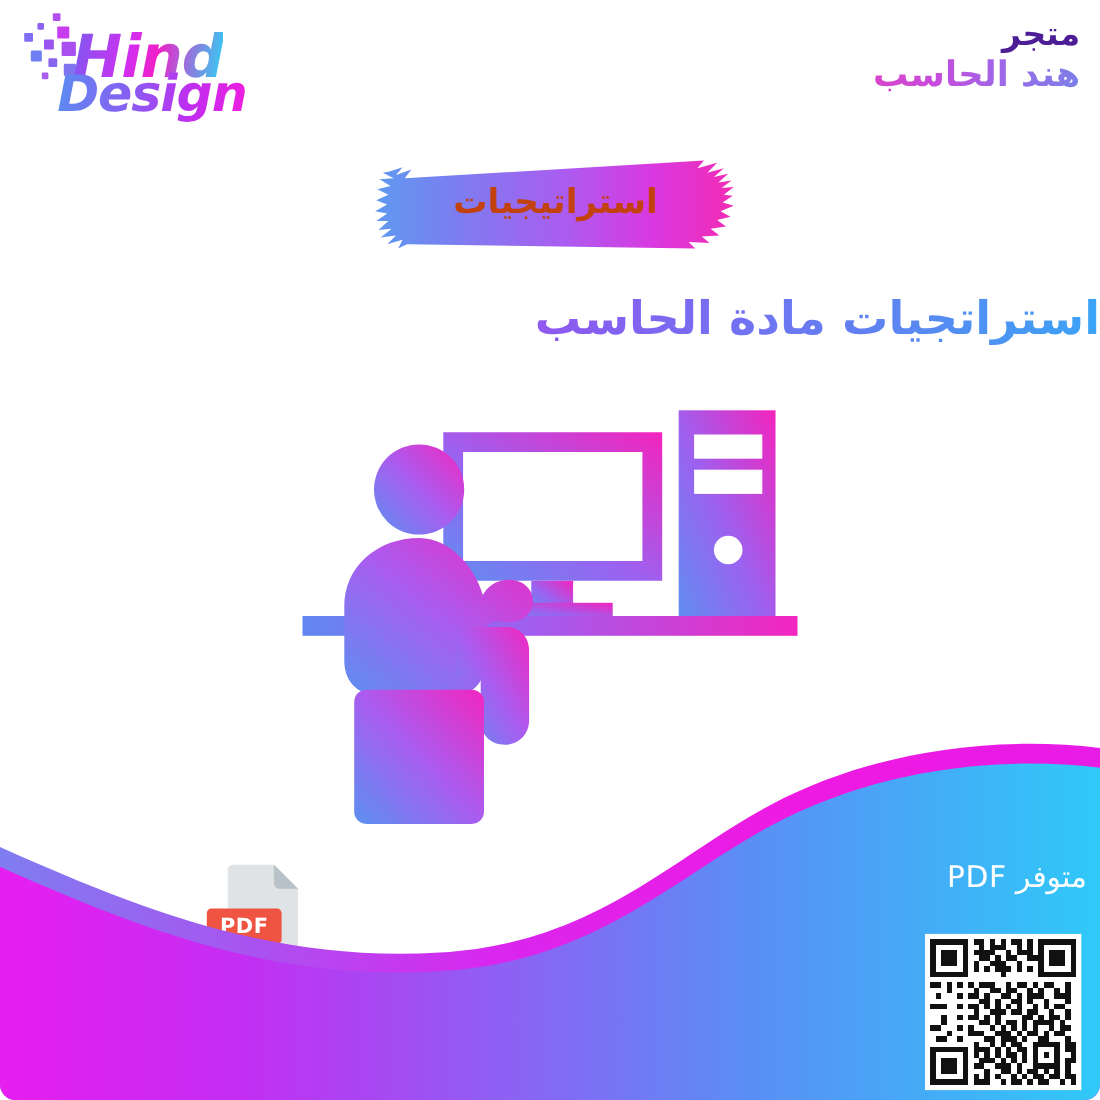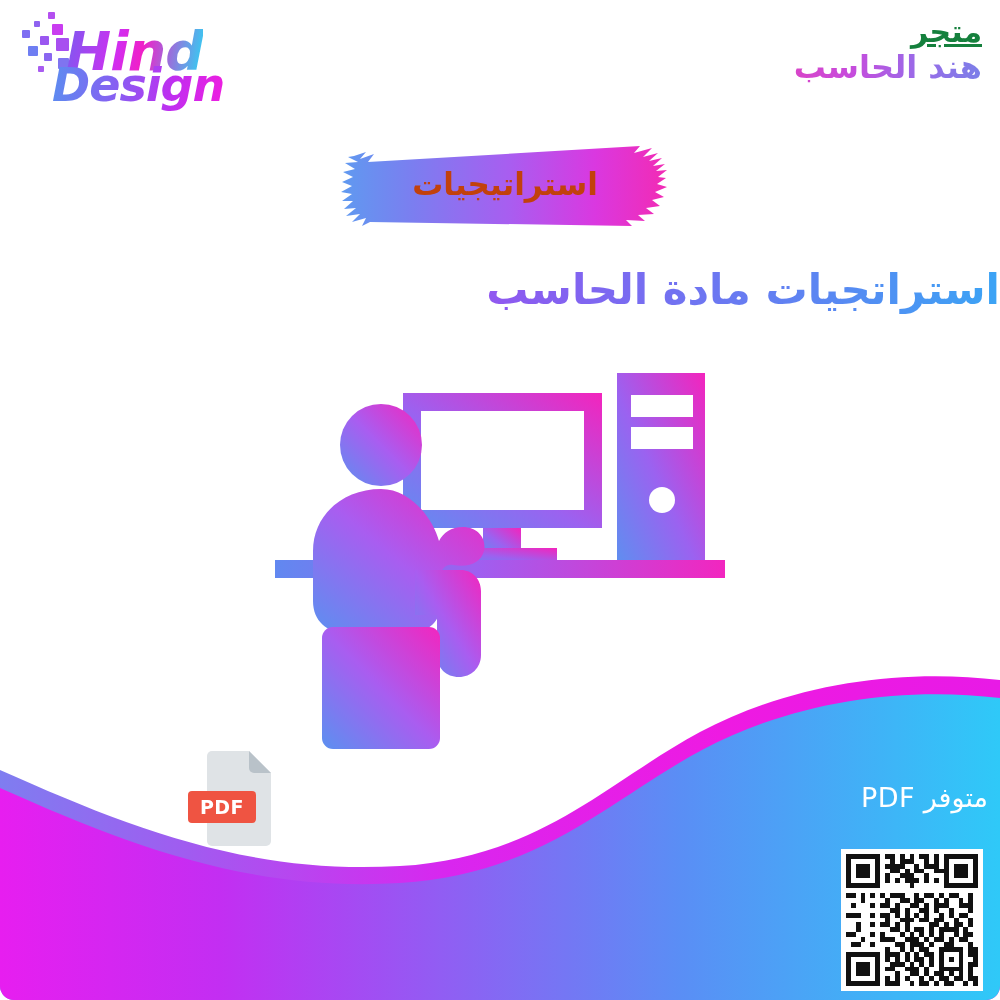--- a/index.html
+++ b/index.html
@@ -61,23 +61,22 @@
     position: absolute;
     right: 18px;
     top: 14px;
     text-align: right;
     direction: rtl;
     line-height: 1.18;
   }
   #store-line-1 {
     font-size: 30px;
     font-weight: 700;
-    color: #15803d;
+    color: #4c1d95;
     letter-spacing: 0px;
-    text-decoration: underline;
   }
   #store-line-2 {
     font-size: 32px;
     font-weight: 700;
     -webkit-background-clip: text;
     background-clip: text;
     color: transparent;
     background-image: linear-gradient(270deg, #7b7fe8 0%, #9a6ae8 35%, #c74bdc 70%, #d845c9 100%);
   }
 
@@ -131,21 +130,21 @@
     top: 365px;
     width: 470px;
     height: 400px;
   }
   #illustration svg { display: block; }
 
   
   #pdf-icon {
     position: absolute;
     left: 203px;
-    top: 751px;
+    top: 786px;
     width: 70px;
     height: 81px;
   }
   #pdf-icon svg { display: block; }
   #pdf-badge {
     position: absolute;
     left: -15px;
     top: 40px;
     width: 68px;
     height: 32px;

